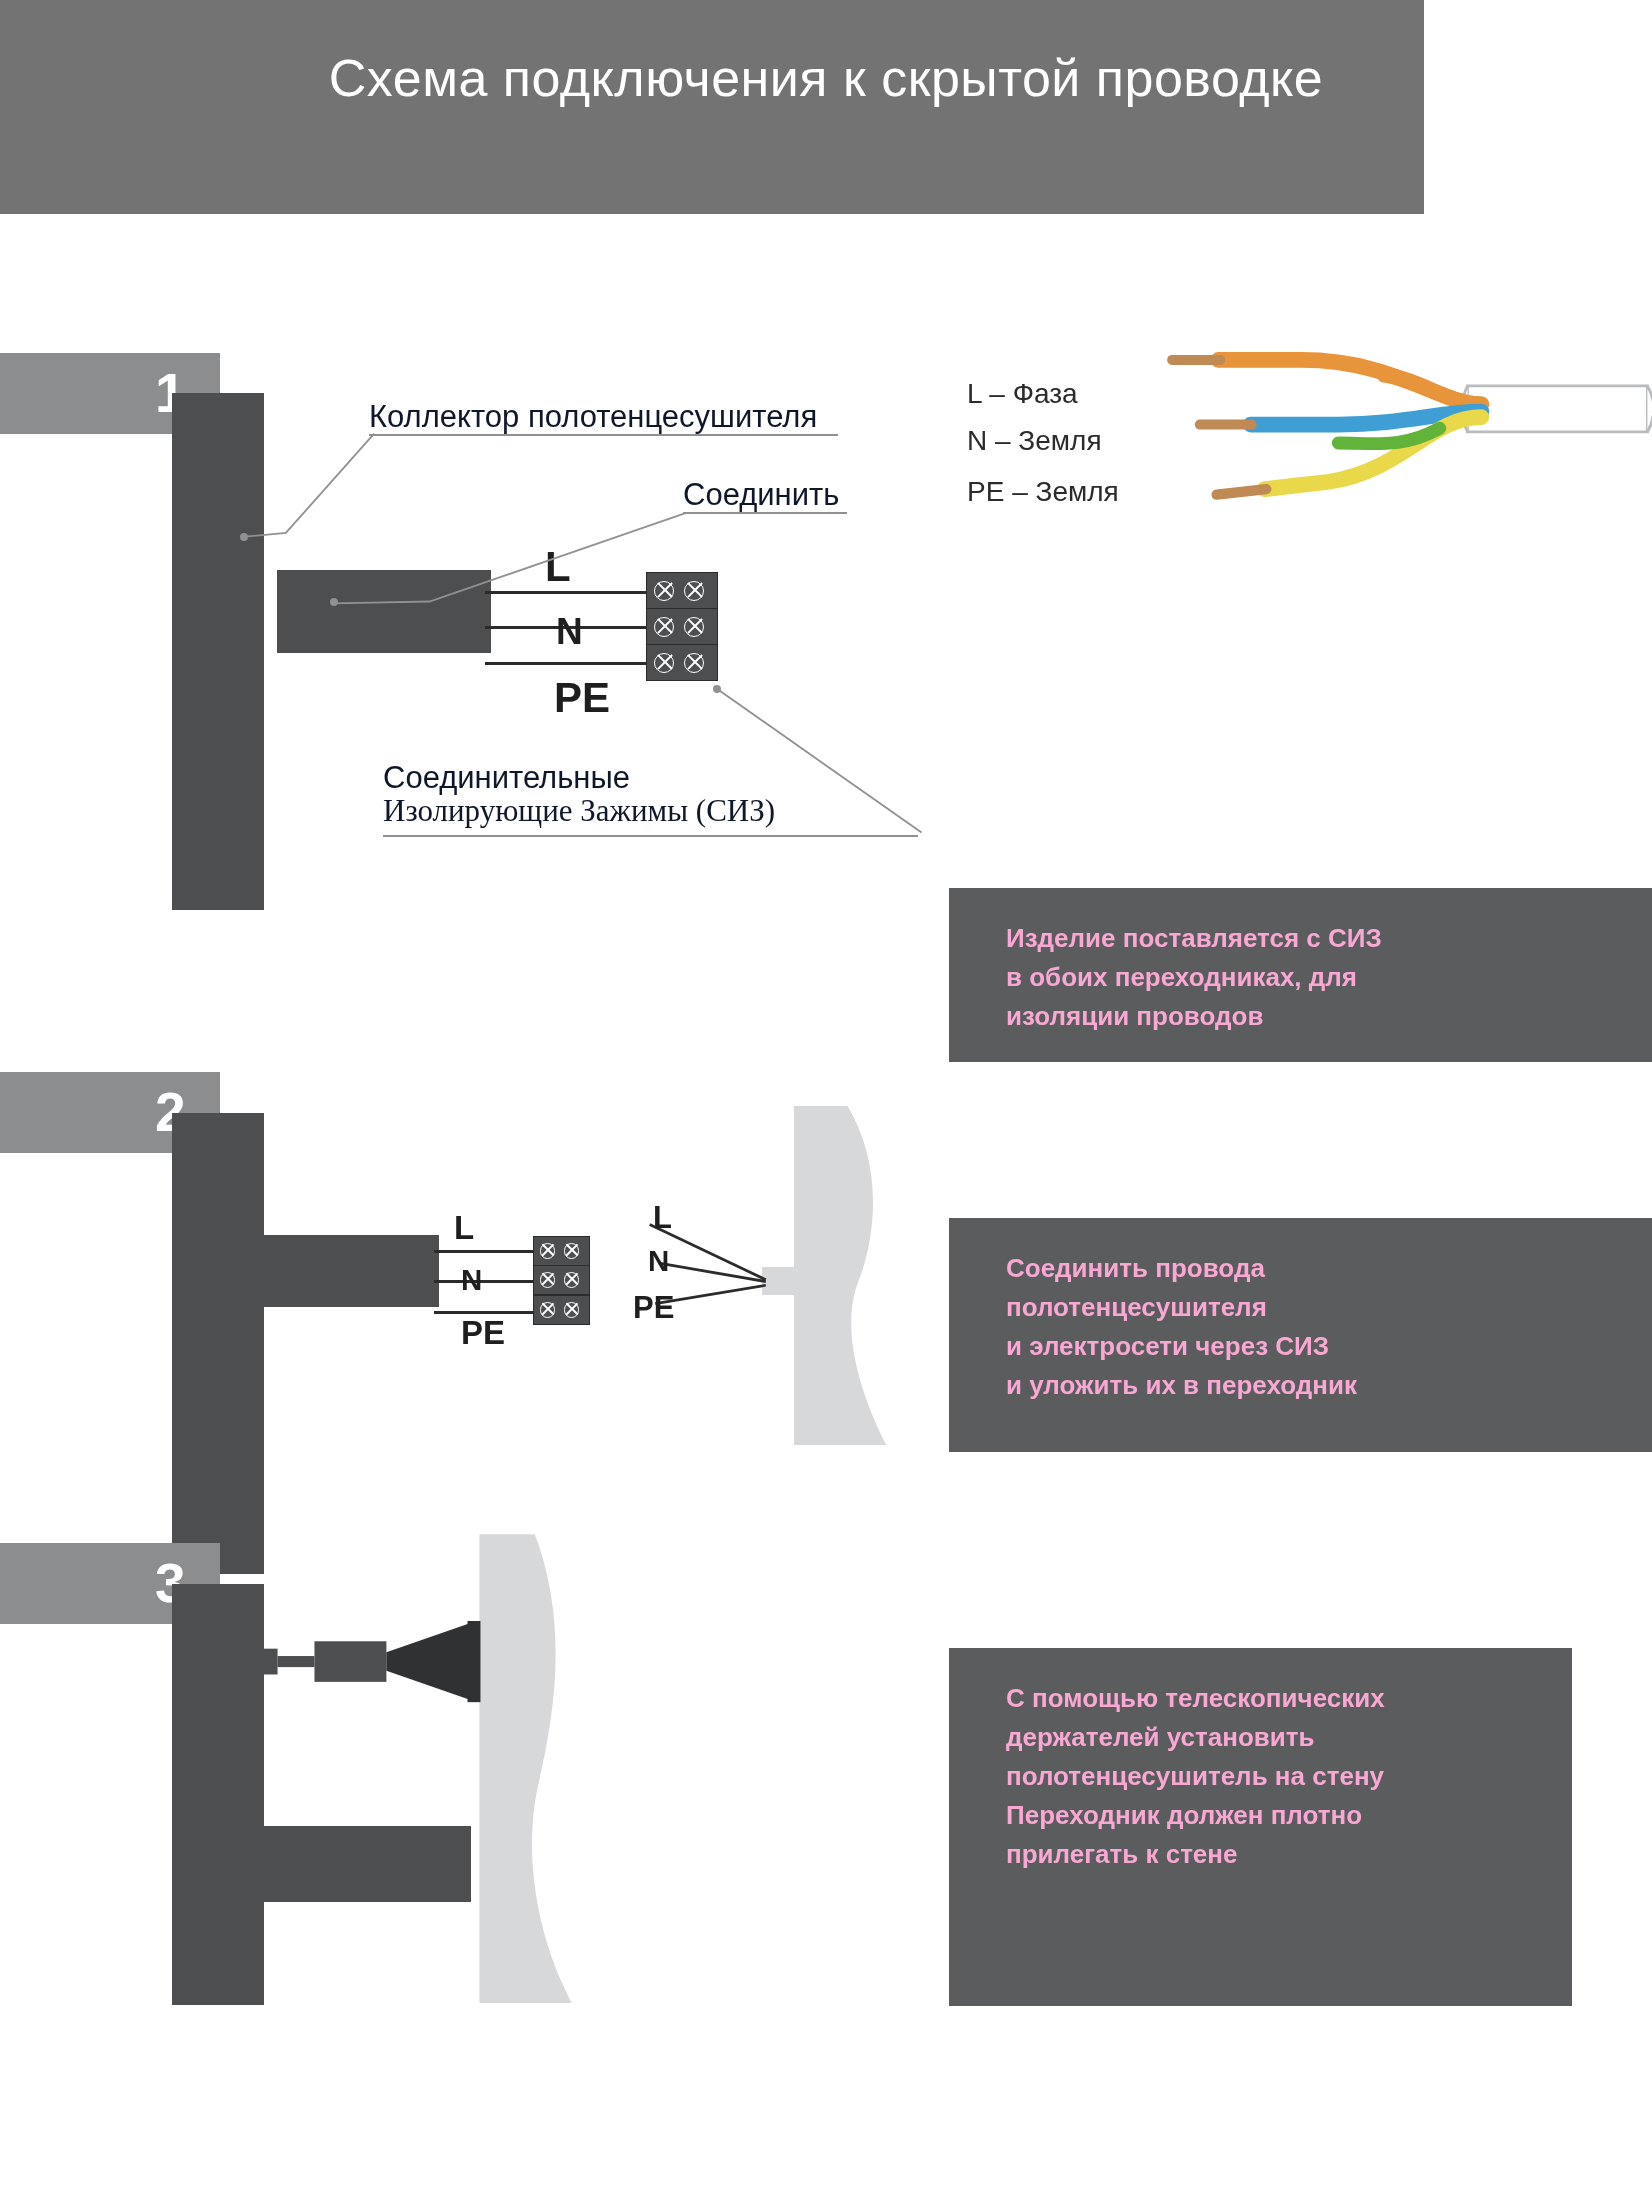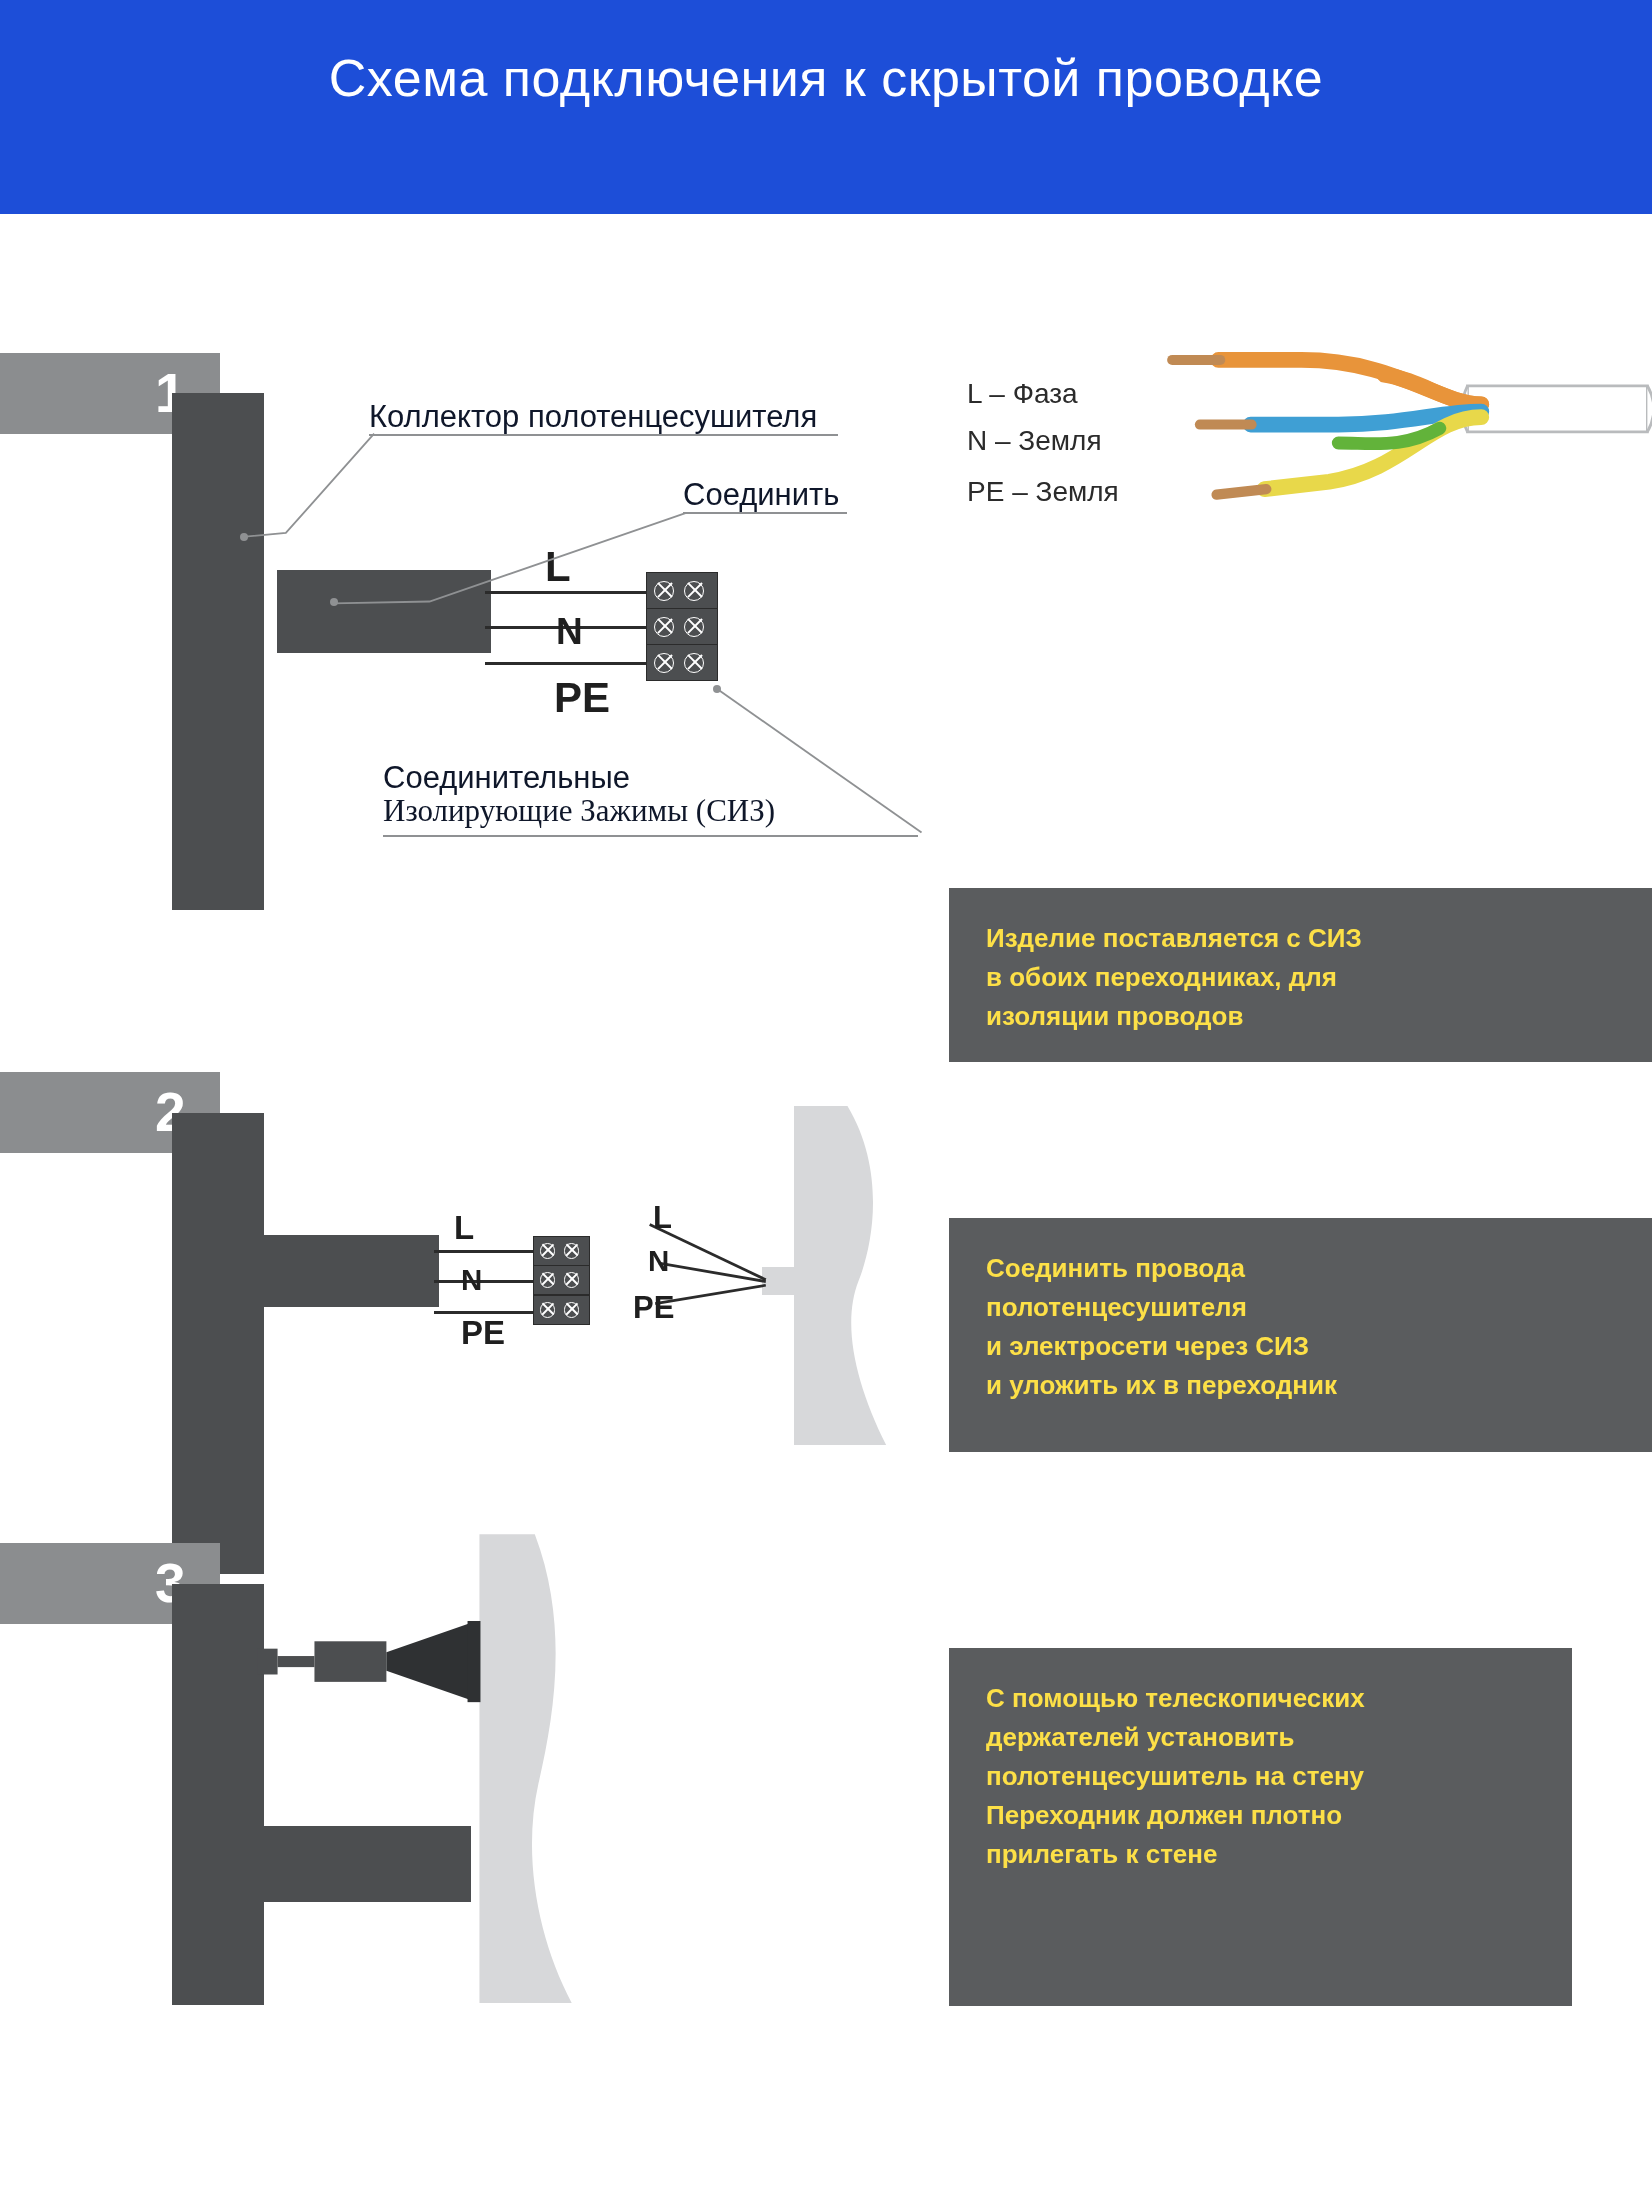--- a/index.html
+++ b/index.html
@@ -12,23 +12,23 @@
     height: 2204px;
     position: relative;
     font-family: "Liberation Sans", sans-serif;
     overflow: hidden;
   }
 
   
   .header {
     position: absolute;
     left: 0; top: 0;
-    width: 1652px;
+    width: 1424px;
     height: 214px;
-    background: #1d4ed8;
+    background: #737373;
   }
   .header-title {
     position: absolute;
     left: 0; top: 48px;
     width: 1652px;
     text-align: center;
     color: #ffffff;
     font-size: 52px;
     font-weight: 400;
     letter-spacing: 0.5px;
@@ -145,25 +145,25 @@
     position: absolute;
     color: #2b2b2b;
     font-size: 28px;
     white-space: nowrap;
   }
 
   
   .note {
     position: absolute;
     background: #5a5c5e;
-    color: #fde047;
+    color: #f9a8d4;
     font-size: 26px;
     font-weight: 700;
     line-height: 39px;
-    padding: 31px 37px;
+    padding: 31px 57px;
     box-sizing: border-box;
     white-space: pre-line;
   }
 
   
   .wallshape {
     position: absolute;
     background: #d7d8da;
   }
 

